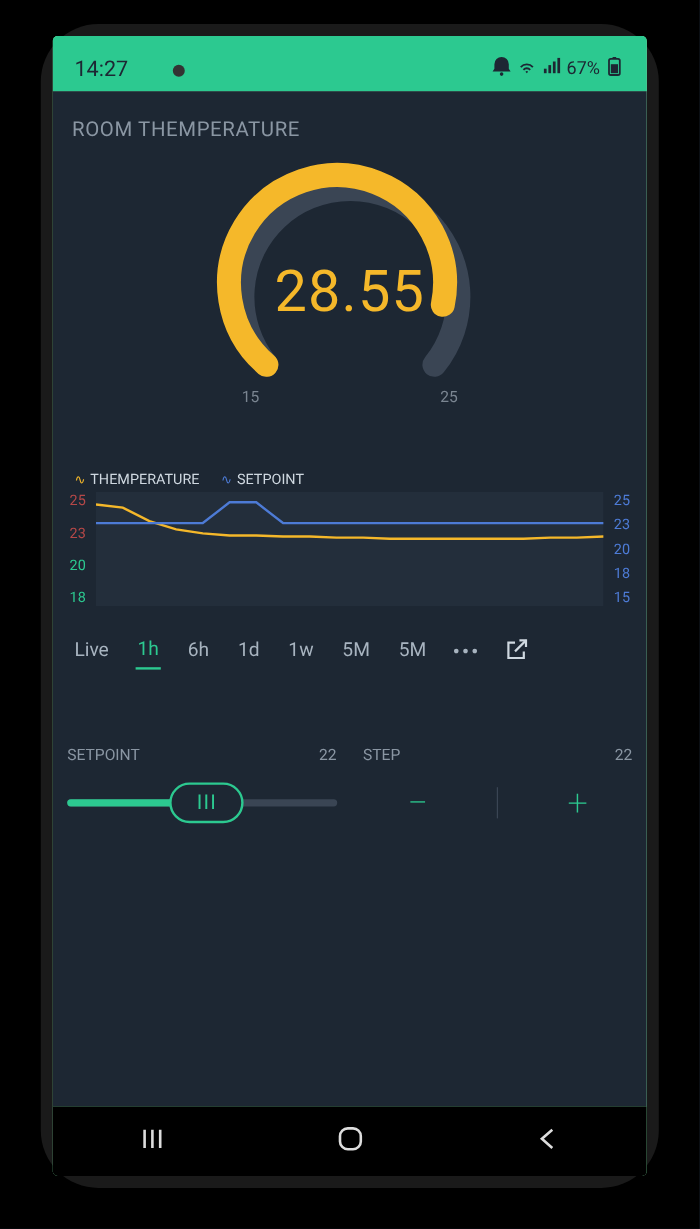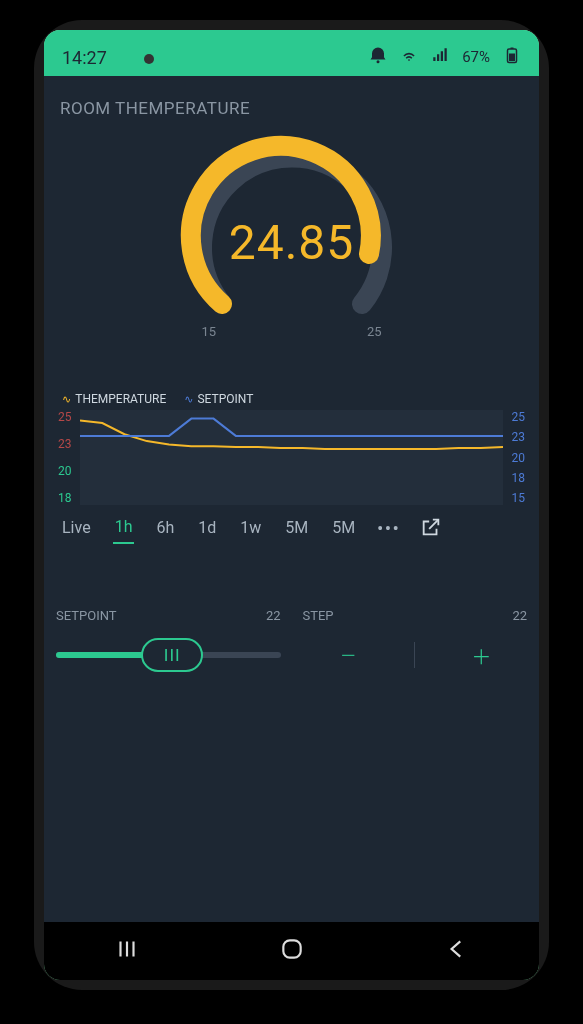--- a/index.html
+++ b/index.html
@@ -35,39 +35,39 @@
     position: absolute;
     top: 34px; left: 110px;
     width: 10px; height: 10px;
     background: #333;
     border-radius: 50%;
   }
   .screen {
     width: 100%;
     height: 100%;
     background: #86efac;
-    border-radius: 16px;
+    border-radius: 4px;
     overflow: hidden;
     position: relative;
     display: flex;
     flex-direction: column;
   }
   
   .statusbar {
     height: 46px;
     background: #2cc990;
     display: flex;
     justify-content: space-between;
     align-items: center;
     padding: 0 18px;
     color: #1d2733;
     font-size: 18px;
     padding-top: 8px;
   }
-  .status-right { display: flex; align-items: center; gap: 13px; font-size: 15px;}
+  .status-right { display: flex; align-items: center; gap: 3px; font-size: 15px;}
   .status-right svg { width: 18px; height: 18px; }
   
   .titlebar {
     height: 64px;
     background: #2cc990;
     display: flex;
     align-items: center;
     padding: 0 14px;
     gap: 16px;
     color: #0c2a24;
@@ -152,21 +152,21 @@
     font-size: 12px;
   }
   .yaxis.left { left: 2px; color: #b54848;}
   .yaxis.left .g20 { color: #2cc990; }
   .yaxis.left .g18 { color: #2cc990; }
   .yaxis.right { right: 2px; color: #4d7bd6; }
   .time-tabs {
     display: flex;
     align-items: center;
     gap: 20px;
-    margin-top: 8px;
+    margin-top: 22px;
     padding: 0 4px;
     font-size: 16px;
     color: #a8b4c0;
   }
   .time-tab { padding: 4px 2px 6px 2px; }
   .time-tab.active { color: #2cc990; border-bottom: 2px solid #2cc990; text-align: right; }
   .time-tabs .more { letter-spacing: 2px; font-weight: bold;}
   
   .controls {
     display: flex;
@@ -280,21 +280,21 @@
     <div class="content">
       <div class="section-label">ROOM THEMPERATURE</div>
 
       <div class="gauge-wrap">
         <svg width="240" height="210" viewBox="0 0 240 210">
 
           <path d="M 50 180 A 90 90 0 1 1 190 180" fill="none" stroke="#3a4554" stroke-width="20" stroke-linecap="round"></path>
 
           <path d="M 50 180 A 90 90 0 1 1 197 130" fill="none" stroke="#f5b82a" stroke-width="20" stroke-linecap="round"></path>
         </svg>
-        <div class="gauge-value">24.85</div>
+        <div class="gauge-value">28.55</div>
         <div class="gauge-ticks">
           <span>15</span>
           <span>25</span>
         </div>
       </div>
 
       <div class="chart-area">
         <div class="legend">
           <div class="legend-item">
             <span class="zig" style="color:#f5b82a">∿</span>

